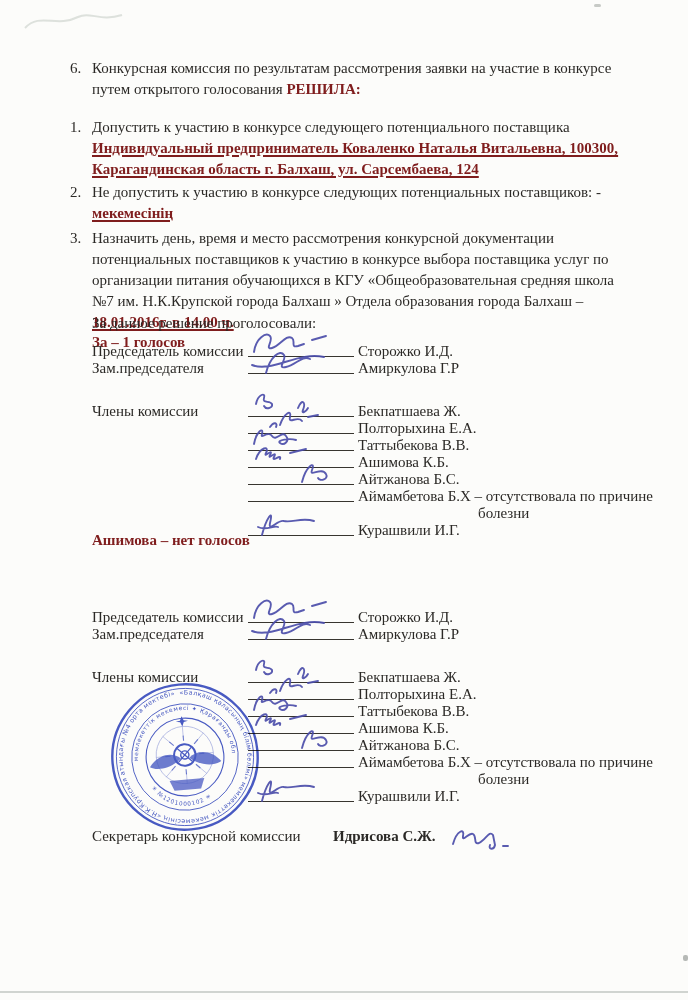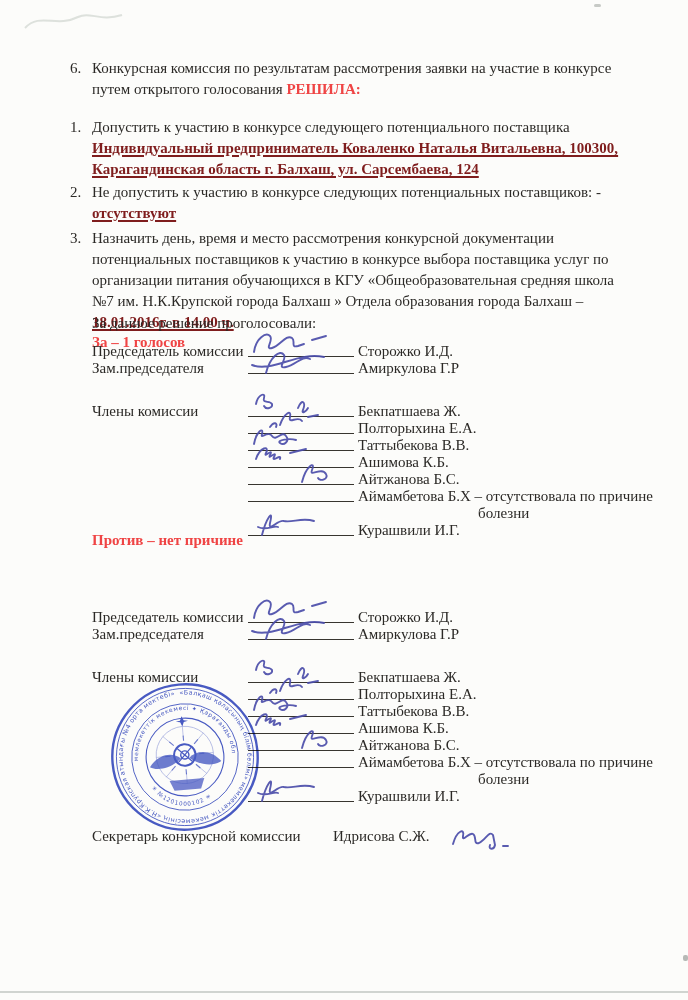--- a/index.html
+++ b/index.html
@@ -4,35 +4,35 @@
 <style>
   html,body{margin:0;padding:0;background:#e8e8e6;}
   .page{
     position:relative;width:688px;height:1000px;margin:0 auto;
     background:#fcfcfa;overflow:hidden;
     font-family:"Liberation Serif","DejaVu Serif",serif;
     color:#2b2926;font-size:15px;line-height:21px;
   }
   .clause{position:absolute;left:70px;width:560px;padding-left:22px;box-sizing:border-box;}
   .clause .num{position:absolute;left:0;top:0;}
-  .b{font-weight:bold;color:#ef4444;}
+  .b{font-weight:bold;color:#7f1d1d;}
   .bu{font-weight:bold;color:#7f1d1d;text-decoration:underline;text-decoration-thickness:1.5px;text-underline-offset:2px;}
   .absline{position:absolute;left:92px;white-space:nowrap;}
   .sigblock{position:absolute;left:92px;width:560px;}
   .srow{display:flex;height:17px;align-items:center;position:relative;}
   .srow.gap{margin-top:26px;}
   .role{width:156px;flex:0 0 156px;white-space:nowrap;line-height:16px;}
   .sline{width:106px;flex:0 0 106px;border-bottom:1.4px solid #38352f;margin:0 4px 3px 0;position:relative;height:14px;}
   .sname{white-space:nowrap;line-height:16px;}
   .cont{margin-left:386px;line-height:16px;}
   .sig{position:absolute;left:-8px;bottom:-6px;width:120px;height:38px;overflow:visible;z-index:3;}
   .sig path{fill:none;stroke:#4b4da9;stroke-width:1.9;stroke-linecap:round;stroke-linejoin:round;opacity:.92;}
   .secrow{position:absolute;left:92px;top:826px;display:flex;align-items:flex-start;justify-content:space-between;}
   .secrow .srole{width:241px;flex:0 0 241px;}
-  .secrow .sname2{width:112px;flex:0 0 112px;}
+  .secrow .sname2{width:112px;flex:0 0 112px;font-weight:bold;}
   .secsig{width:90px;height:40px;overflow:visible;margin-top:-8px;}
   .secsig path{fill:none;stroke:#4b4da9;stroke-width:1.9;stroke-linecap:round;stroke-linejoin:round;opacity:.92;}
   .stamp{position:absolute;left:98px;top:670px;width:174px;height:174px;transform:rotate(-5deg);opacity:.95;mix-blend-mode:multiply;z-index:2;}
   .stamp *{vector-effect:non-scaling-stroke;}
   .artifact{position:absolute;}
   .edge-line{left:0;top:991px;width:688px;height:1.5px;background:#c4c9c5;opacity:.8;}
   .speck1{left:594px;top:4px;width:7px;height:3px;background:#9aa09b;border-radius:2px;opacity:.55;}
   .speck2{left:683px;top:955px;width:5px;height:6px;background:#878c88;border-radius:2px;opacity:.6;}
 </style>
 </head>
@@ -52,21 +52,21 @@
     <span><span>Конкурсная комиссия по результатам рассмотрения заявки на участие в конкурсе путем открытого голосования</span> <span class="b">РЕШИЛА:</span></span>
   </div>
 
   <div class="clause" style="top:117px;">
     <span class="num">1.</span>
     <span><span>Допустить к участию в конкурсе  следующего потенциального поставщика</span> <span class="bu">Индивидуальный предприниматель Коваленко Наталья Витальевна, 100300, Карагандинская область г. Балхаш, ул. Сарсембаева, 124</span></span>
   </div>
 
   <div class="clause" style="top:182px;">
     <span class="num">2.</span>
-    <span><span>Не допустить к участию в конкурсе следующих потенциальных поставщиков: -</span> <span class="bu">отсутствуют</span></span>
+    <span><span>Не допустить к участию в конкурсе следующих потенциальных поставщиков: -</span> <span class="bu">мекемесінің</span></span>
   </div>
 
   <div class="clause" style="top:228px;">
     <span class="num">3.</span>
     <span><span>Назначить день, время и место рассмотрения конкурсной документации потенциальных поставщиков к участию в конкурсе выбора поставщика услуг по организации питания обучающихся в КГУ «Общеобразовательная средняя школа №7 им. Н.К.Крупской города Балхаш » Отдела образования города Балхаш –</span> <span class="bu">18.01.2016г. в 14.00 ч.</span></span>
   </div>
 
   <div class="absline" style="top:313px;">За данное решение проголосовали:</div>
   <div class="absline b" style="top:332px;">За – 1 голосов</div>
 
@@ -146,21 +146,21 @@
       <span class="role"></span>
       <span class="sline">
         <svg class="sig" viewBox="0 0 120 38">
             <path d="M22,32 C26,16 34,4 30,20 C28,30 38,16 44,18 C52,20 62,14 74,18 M18,24 C26,28 34,22 38,24"></path>
           </svg>
       </span>
       <span class="sname">Курашвили И.Г.</span>
     </div>
   </div>
 
-  <div class="absline b" style="top:530px;">Против – нет причине</div>
+  <div class="absline b" style="top:530px;">Ашимова – нет голосов</div>
 
   <div class="sigblock" style="top:608px;">
     <div class="srow">
       <span class="role">Председатель комиссии</span>
       <span class="sline">
         <svg class="sig" viewBox="0 0 120 38">
             <path d="M14,28 C16,14 26,8 30,12 C34,16 24,26 32,24 C40,22 46,10 52,14 C56,17 50,24 58,22 L64,20 M72,16 L86,12"></path>
           </svg>
       </span>
       <span class="sname">Сторожко И.Д.</span>

